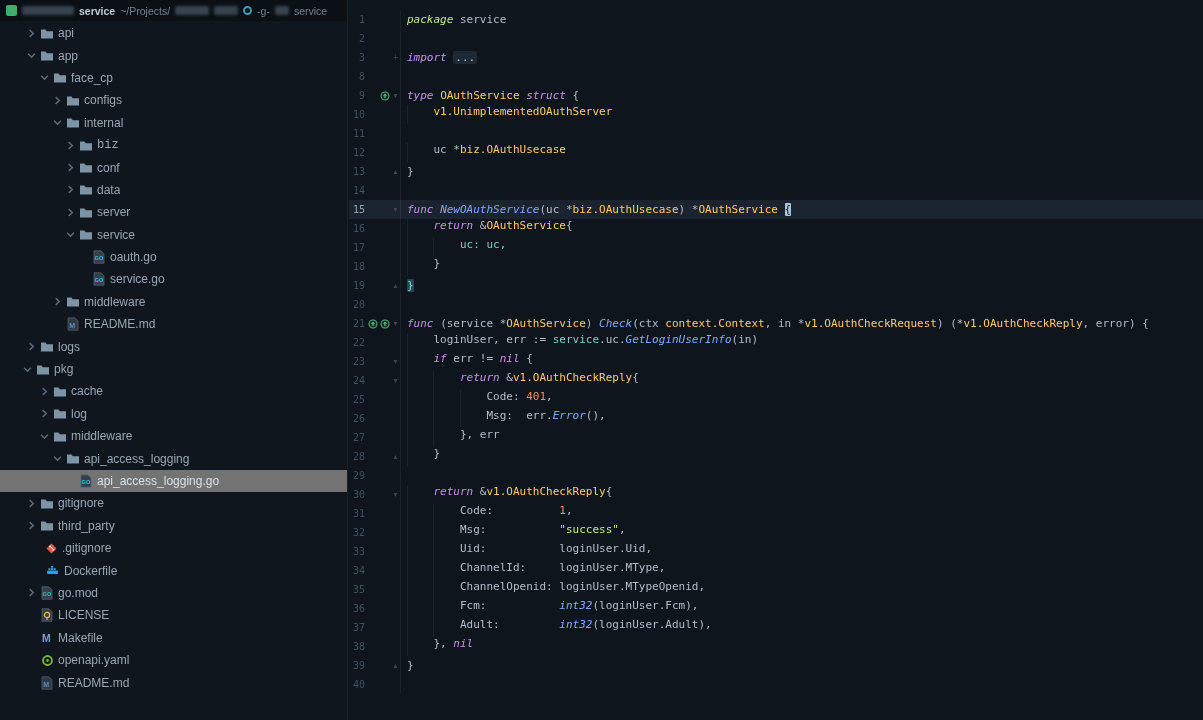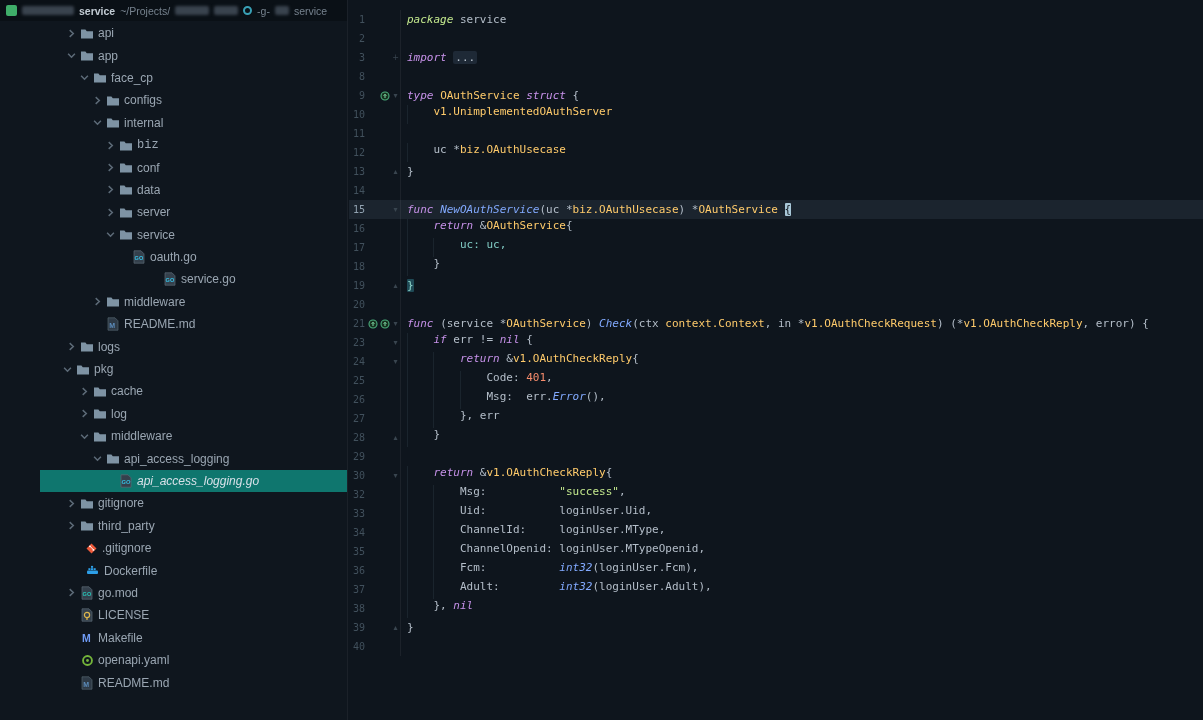--- a/index.html
+++ b/index.html
@@ -19,26 +19,26 @@
     height:21px; display:flex; align-items:center; gap:5px;
     padding:0 6px; background:#0a1016; font-size:10.5px; color:#8b98a5;
     white-space:nowrap; overflow:hidden;
   }
   .titlebar .proj { color:#c3ccd4; font-weight:bold; }
   .titlebar .dim { color:#76828e; }
   .blurblock { height:9px; background:#39434e; border-radius:2px; filter:blur(1.5px); flex:0 0 auto; }
   .appicon { width:11px; height:11px; border-radius:2px; background:#3fae6a; flex:0 0 auto; }
   .cfgicon { width:9px; height:9px; border-radius:50%; border:2px solid #39a0b5; flex:0 0 auto; }
 
-  .tree { padding-top:1px;margin-left:40px; }
+  .tree { padding-top:1px; }
   .trow {
     height:22.4px; display:flex; align-items:center; white-space:nowrap;
     font-size:12px; color:#9aa6b2; cursor:default;
   }
-  .trow.selected { background:#0f766e; color:#d7e0e8;font-style:italic; }
+  .trow.selected { background:#737373; color:#d7e0e8; }
   .chev { width:14px; flex:0 0 14px; display:flex; align-items:center; justify-content:center; }
   .chev svg { display:block; }
   .chev.exp svg { transform:rotate(90deg); }
   .ticon { width:18px; flex:0 0 18px; display:flex; align-items:center; justify-content:center; margin-right:2px; }
   .tlabel { overflow:hidden; text-overflow:ellipsis; }
 
   
   .editor {
     position:absolute; left:349px; top:0; right:0; height:720px;
     background:#0e151d; padding-top:10px;
@@ -219,21 +219,21 @@
       <div class="trow" style="padding-left: 76px;">
         <span class="chev"></span>
         <span class="ticon">
           <svg width="12" height="14" viewBox="0 0 12 14">
             <path d="M1 .8h7l3 3v9.4H1z" fill="#34404c" stroke="#5b6b77" stroke-width=".7"></path>
             <text x="1.6" y="10.4" font-size="5.6" font-weight="bold" fill="#35c3e8" font-family="sans-serif">GO</text>
           </svg>
         </span>
         <span class="tlabel">oauth.go</span>
       </div>
-      <div class="trow" style="padding-left: 107px;">
+      <div class="trow" style="padding-left: 76px;">
         <span class="chev"></span>
         <span class="ticon">
           <svg width="12" height="14" viewBox="0 0 12 14">
             <path d="M1 .8h7l3 3v9.4H1z" fill="#34404c" stroke="#5b6b77" stroke-width=".7"></path>
             <text x="1.6" y="10.4" font-size="5.6" font-weight="bold" fill="#35c3e8" font-family="sans-serif">GO</text>
           </svg>
         </span>
         <span class="tlabel">service.go</span>
       </div>
       <div class="trow" style="padding-left: 50px;">
@@ -572,20 +572,26 @@
           <svg width="10" height="10" viewBox="0 0 10 10">
             <circle cx="5" cy="5" r="4" fill="#17301f" stroke="#4caf7d" stroke-width="1.1"></circle>
             <path d="M5 7V3.4M3.6 4.8L5 3.3l1.4 1.5" stroke="#7fd9a6" stroke-width="1" fill="none"></path>
           </svg>
         </span>
       </div>
       <div class="foldc">▾</div>
       <div class="codeline"><span class="t-kw">func </span><span class="t-p">(service *</span><span class="t-ty">OAuthService</span><span class="t-p">) </span><span class="t-fn">Check</span><span class="t-p">(ctx </span><span class="t-ty">context.Context</span><span class="t-p">, in *</span><span class="t-ty">v1.OAuthCheckRequest</span><span class="t-p">) (*</span><span class="t-ty">v1.OAuthCheckReply</span><span class="t-p">, error) {</span></div>
     </div>
     <div class="cl">
+      <div class="gut">22</div>
+      <div class="gicons"></div>
+      <div class="foldc"></div>
+      <div class="codeline"><span class="ind"></span><span class="t-p">loginUser, err := </span><span class="t-rcv">service</span><span class="t-p">.uc.</span><span class="t-fn">GetLoginUserInfo</span><span class="t-p">(in)</span></div>
+    </div>
+    <div class="cl">
       <div class="gut">23</div>
       <div class="gicons"></div>
       <div class="foldc">▾</div>
       <div class="codeline"><span class="ind"></span><span class="t-kw">if</span><span class="t-p"> err != </span><span class="t-kw">nil</span><span class="t-p"> {</span></div>
     </div>
     <div class="cl">
       <div class="gut">24</div>
       <div class="gicons"></div>
       <div class="foldc">▾</div>
       <div class="codeline"><span class="ind"></span><span class="ind"></span><span class="t-kw">return </span><span class="t-p">&amp;</span><span class="t-ty">v1.OAuthCheckReply</span><span class="t-p">{</span></div>
@@ -618,20 +624,26 @@
       <div class="gut">29</div>
       <div class="gicons"></div>
       <div class="foldc"></div>
       <div class="codeline"></div>
     </div>
     <div class="cl">
       <div class="gut">30</div>
       <div class="gicons"></div>
       <div class="foldc">▾</div>
       <div class="codeline"><span class="ind"></span><span class="t-kw">return </span><span class="t-p">&amp;</span><span class="t-ty">v1.OAuthCheckReply</span><span class="t-p">{</span></div>
+    </div>
+    <div class="cl">
+      <div class="gut">31</div>
+      <div class="gicons"></div>
+      <div class="foldc"></div>
+      <div class="codeline"><span class="ind"></span><span class="ind"></span><span class="t-p">Code:          </span><span class="t-nu">1</span><span class="t-p">,</span></div>
     </div>
     <div class="cl">
       <div class="gut">32</div>
       <div class="gicons"></div>
       <div class="foldc"></div>
       <div class="codeline"><span class="ind"></span><span class="ind"></span><span class="t-p">Msg:           </span><span class="t-st">"success"</span><span class="t-p">,</span></div>
     </div>
     <div class="cl">
       <div class="gut">33</div>
       <div class="gicons"></div>

